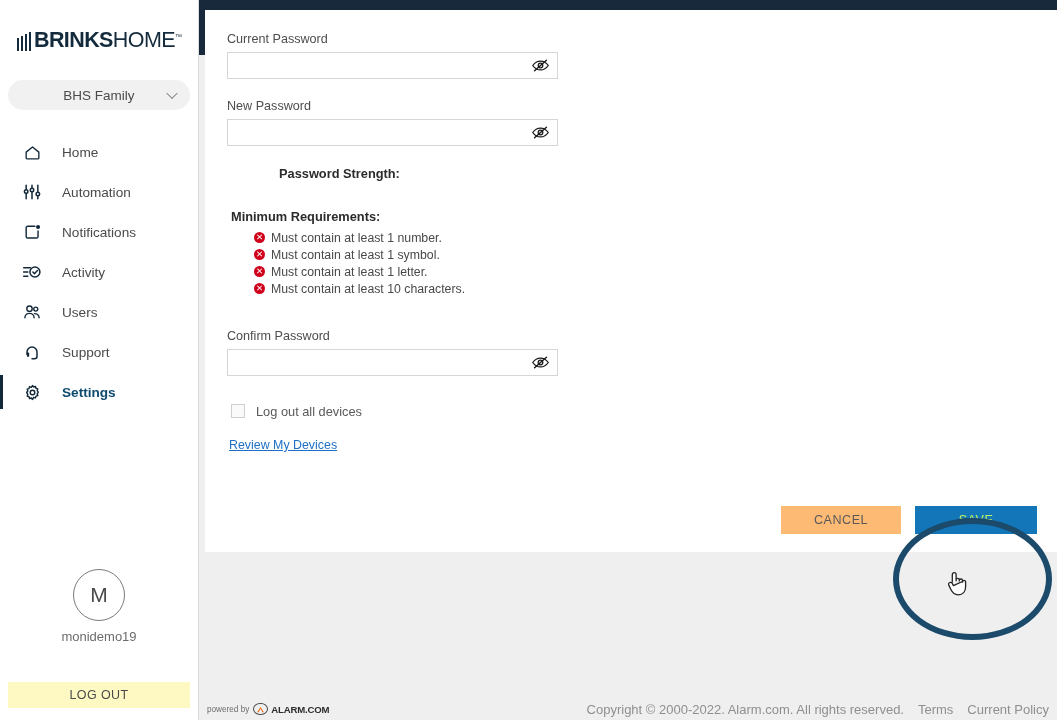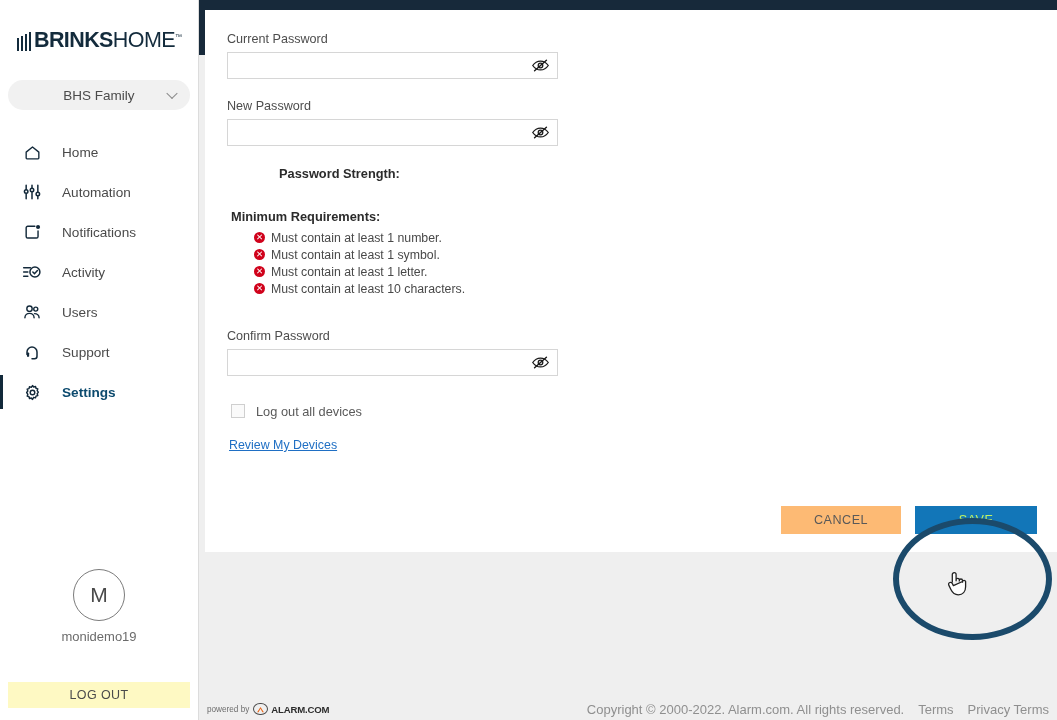--- a/index.html
+++ b/index.html
@@ -440,21 +440,21 @@
             <svg width="9" height="7" viewBox="0 0 12 9">
                 <path d="M6 1 10.5 8H8.6L6 3.6 3.4 8H1.5z" fill="#e8671a"></path>
               </svg>
           </span>
           <span class="alarm-name">ALARM.COM</span>
         </span>
       </div>
       <div class="foot-right">
         <span>Copyright © 2000-2022. Alarm.com. All rights reserved.</span>
         <a href="#">Terms</a>
-        <a href="#">Privacy Terms</a>
+        <a href="#">Current Policy</a>
       </div>
     </div>
 
   </section>
 
   <div class="annot-ellipse"></div>
   <div class="cursor-hand">
     <svg width="22" height="28" viewBox="0 0 22 28">
       <path d="M6.3 12.4V4.6a1.9 1.9 0 0 1 3.8 0v6.6m0-1.2a1.6 1.6 0 0 1 3.2 0v1.5m0-.9a1.6 1.6 0 0 1 3.2 0v2.1m0-1.2a1.6 1.6 0 0 1 3.1 0v5.2c0 4.9-2.9 8.1-7.3 8.1-4.6 0-6-2.3-7.4-5.3l-2.1-4.4c-.5-1.1 0-2.2 1-2.6 1-.4 2 0 2.5 1l1.1 2.2z" fill="#ffffff" stroke="#222222" stroke-width="1.3" stroke-linejoin="round"></path>
     </svg>

